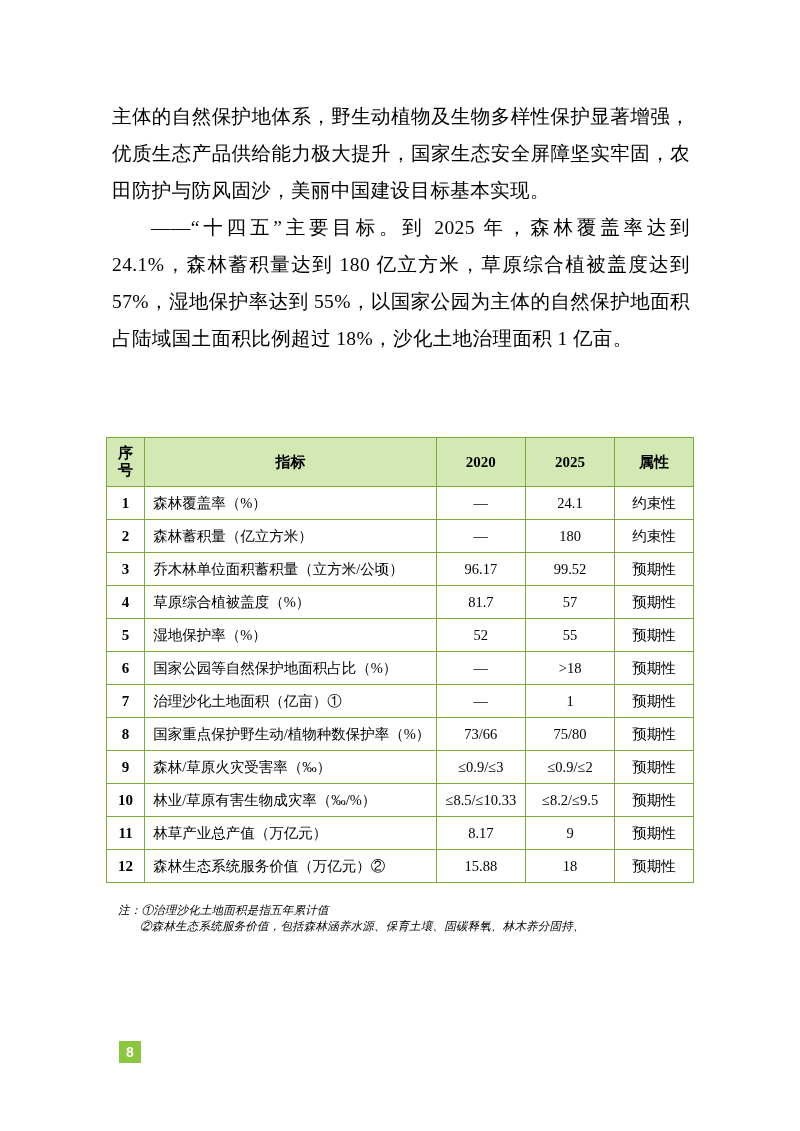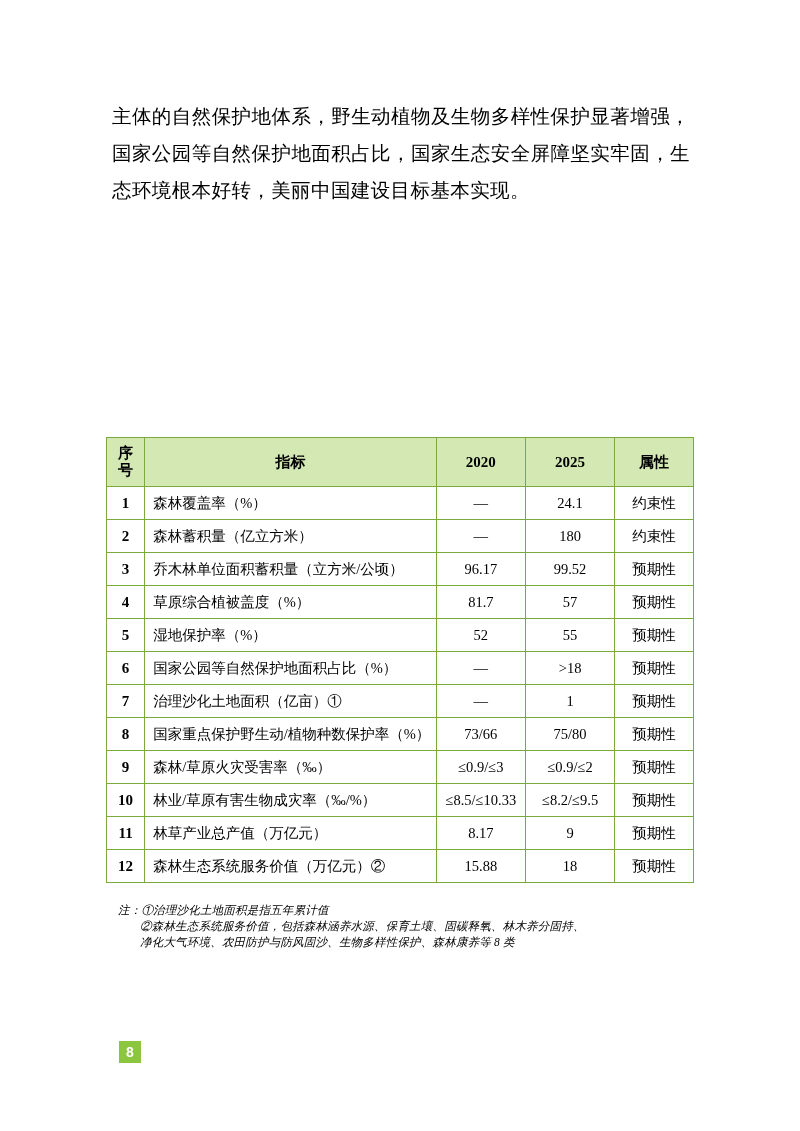--- a/index.html
+++ b/index.html
@@ -113,21 +113,22 @@
     line-height: 22px;
     font-family: "Liberation Sans", sans-serif;
   }
 </style>
 </head>
 <body>
 
 <div class="page">
 
   <div class="body-text">
-    <p>主体的自然保护地体系，野生动植物及生物多样性保护显著增强，国家公园等自然保护地面积占比，国家生态安全屏障坚实牢固，生态环境根本好转，美丽中国建设目标基本实现。</p>
+    <p>主体的自然保护地体系，野生动植物及生物多样性保护显著增强，优质生态产品供给能力极大提升，国家生态安全屏障坚实牢固，农田防护与防风固沙，美丽中国建设目标基本实现。</p>
+    <p class="indent2">——“十四五”主要目标。到 2025 年，森林覆盖率达到 24.1%，森林蓄积量达到 180 亿立方米，草原综合植被盖度达到 57%，湿地保护率达到 55%，以国家公园为主体的自然保护地面积占陆域国土面积比例超过 18%，沙化土地治理面积 1 亿亩。</p>
   </div>
 
   <div class="table-title">
     <span>表 1-3</span><span class="gap"></span><span>“十四五”时期林草保护发展主要指标</span>
   </div>
 
   <table class="indicators">
     <thead>
       <tr>
         <th class="col-no">
@@ -226,18 +227,17 @@
         <td class="col-2020">15.88</td>
         <td class="col-2025">18</td>
         <td class="col-attr">预期性</td>
       </tr>
     </tbody>
   </table>
 
   <div class="notes">
     <div class="note-line">注：①治理沙化土地面积是指五年累计值</div>
     <div class="note-line note-indent">②森林生态系统服务价值，包括森林涵养水源、保育土壤、固碳释氧、林木养分固持、</div>
-    <div class="note-line note-indent">净化大气环境、农田防护与防风固沙、生物多样性保护、森林康养等 8 类</div>
   </div>
 
   <div class="page-number">8</div>
 
 </div>
 
 </body></html>

